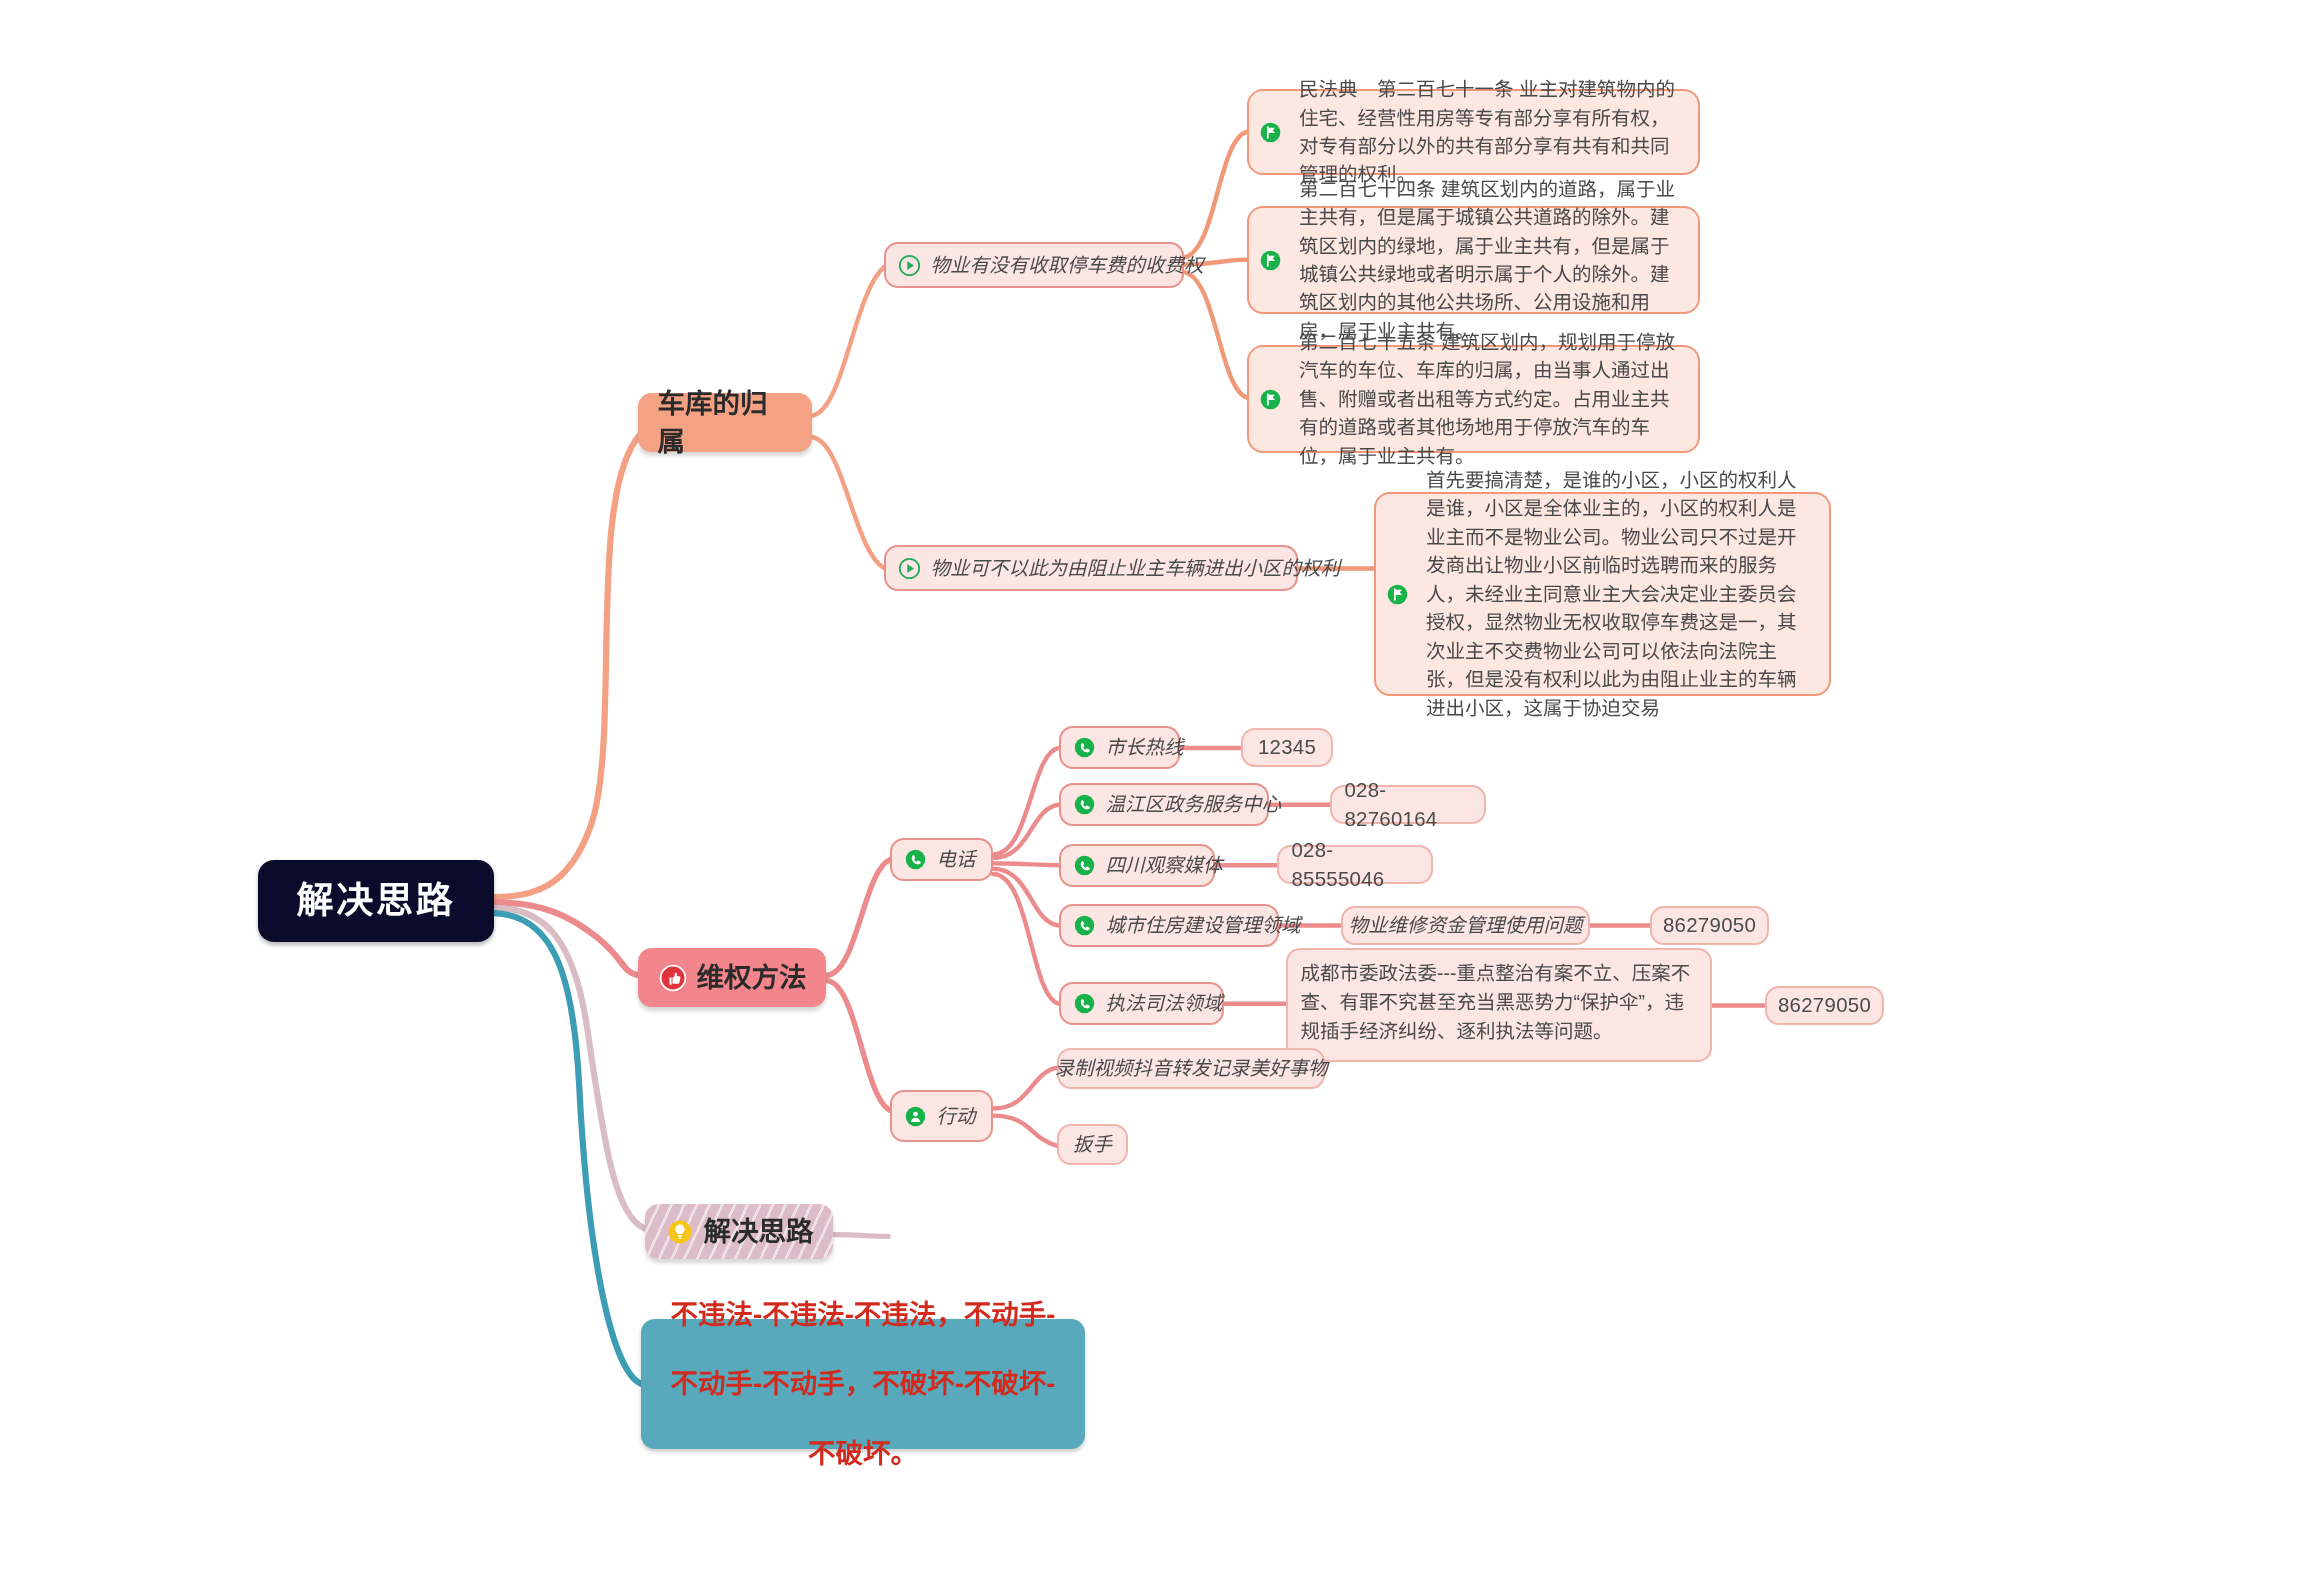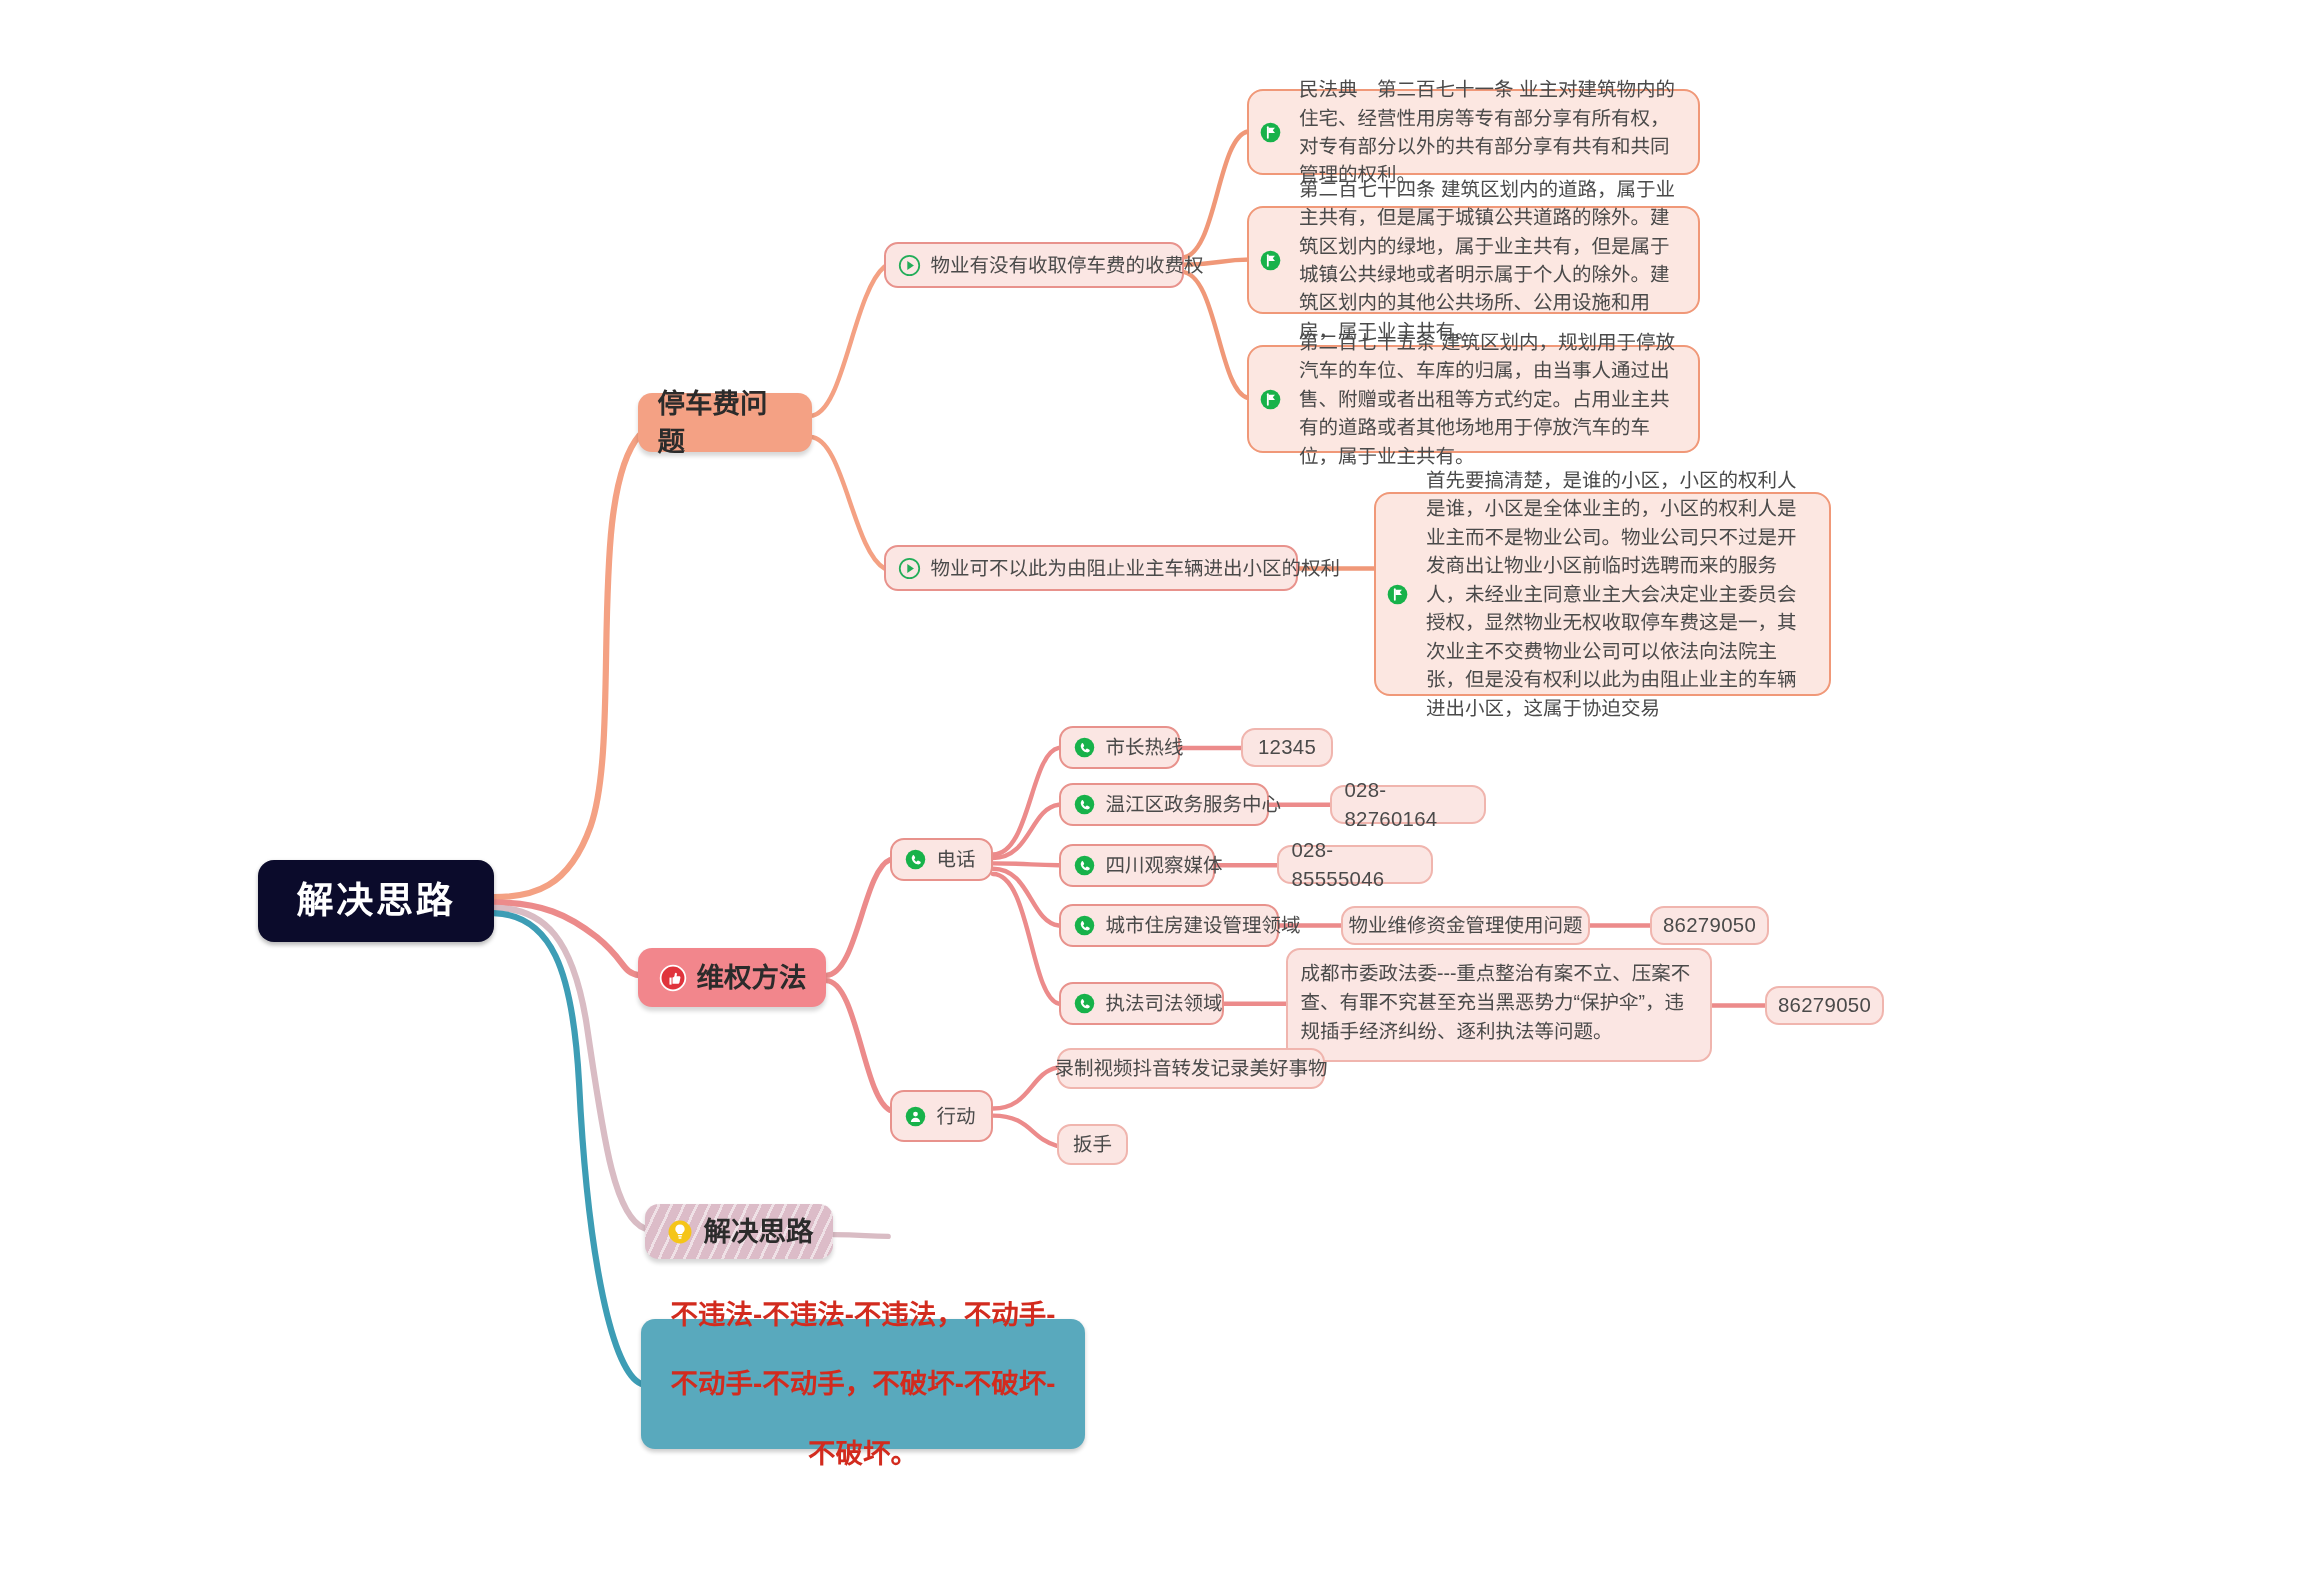--- a/index.html
+++ b/index.html
@@ -104,21 +104,21 @@
   }
   .legal .txt{flex:1;padding-left:7px;}
   .ico{
     flex:0 0 auto;
     display:inline-flex;
     align-items:center;
     justify-content:center;
     margin-right:9px;
   }
   .ico svg{display:block;}
-  .label{white-space:nowrap;}
+  .label{white-space:nowrap;font-style:italic;}
 </style>
 </head>
 <body>
 
 <div id="canvas">
 
   <svg id="edges" viewBox="0 0 2611 1790">
     <g fill="none" stroke-linecap="round">
 
       <path d="M556,1010 C600,1010 640,1000 665,930 C700,830 660,560 720,490" stroke="#f4a183" stroke-width="7"></path>
@@ -162,21 +162,21 @@
 
       <path d="M938,1390 C972,1390 975,1392 1000,1392" stroke="#d9bcc4" stroke-width="6"></path>
     </g>
   </svg>
 
   <div class="node root" style="left:258px;top:860px;width:236px;height:82px;">
     <span>解决思路</span>
   </div>
 
   <div class="node l1 orange" style="left:638px;top:393px;width:174px;height:59px;justify-content:center;">
-    <span>停车费问题</span>
+    <span>车库的归属</span>
   </div>
 
   <div class="node box strong" style="left:884px;top:242px;width:300px;height:46px;">
     <span class="ico">
       <svg width="23" height="23" viewBox="0 0 26 26">
         <circle cx="13" cy="13" r="11" fill="none" stroke="#23ad59" stroke-width="2"></circle>
         <path d="M10.5 8 L18 13 L10.5 18 Z" fill="#23ad59"></path>
       </svg>
     </span>
     <span class="label">物业有没有收取停车费的收费权</span>

